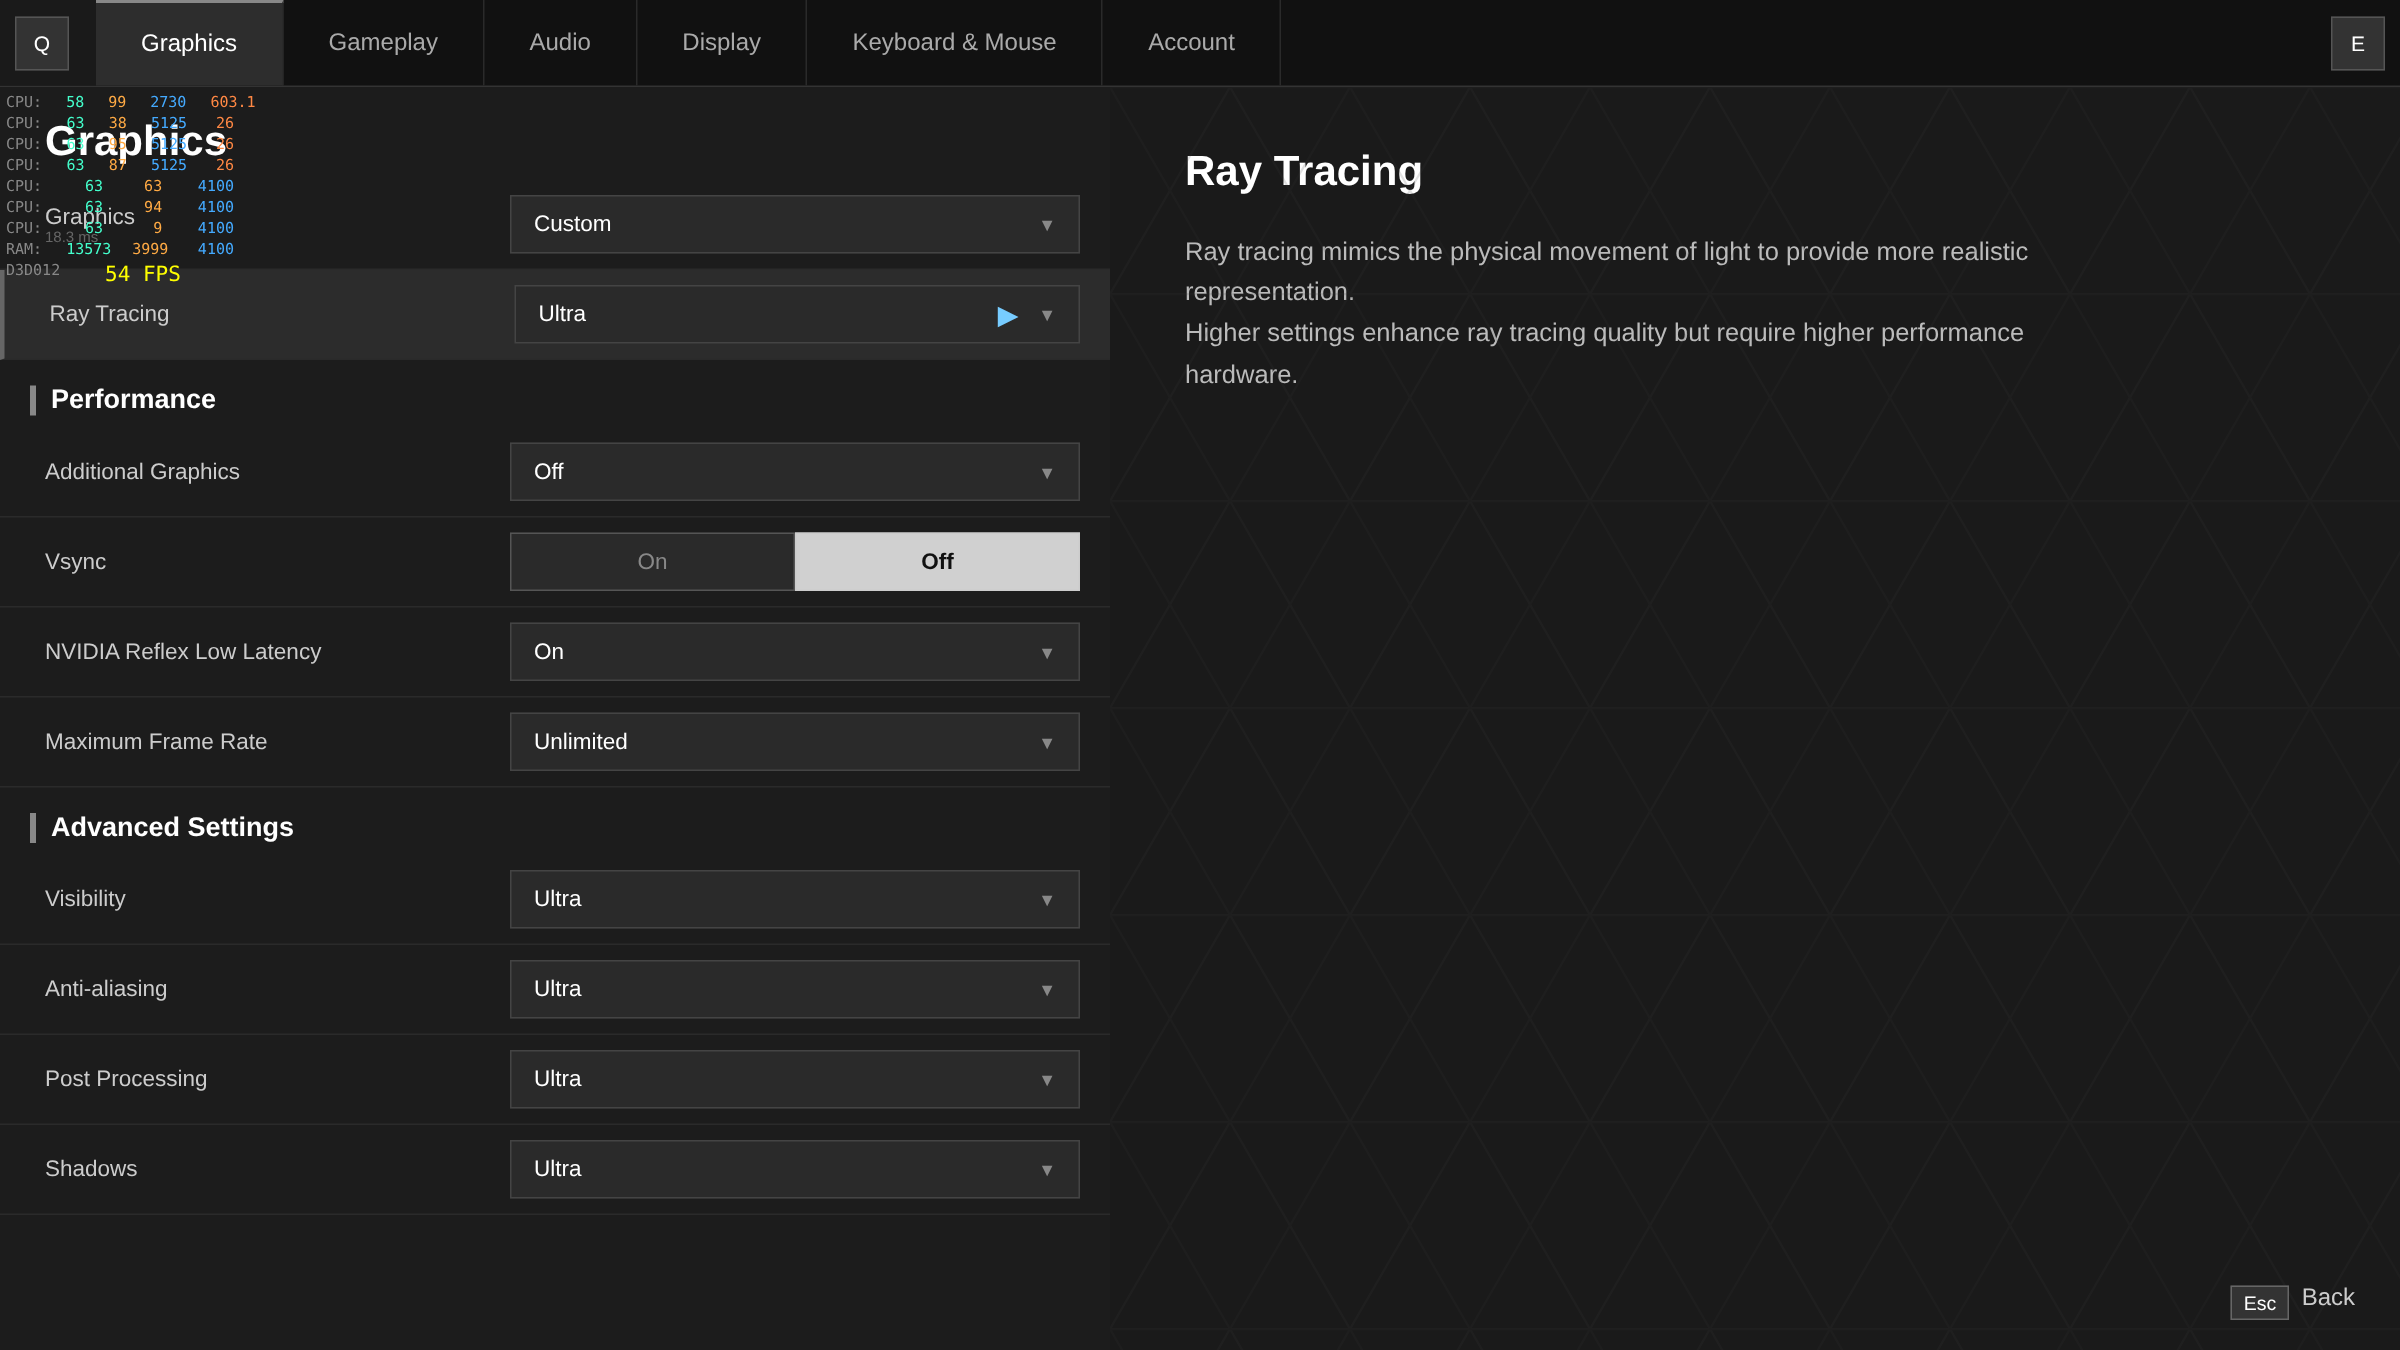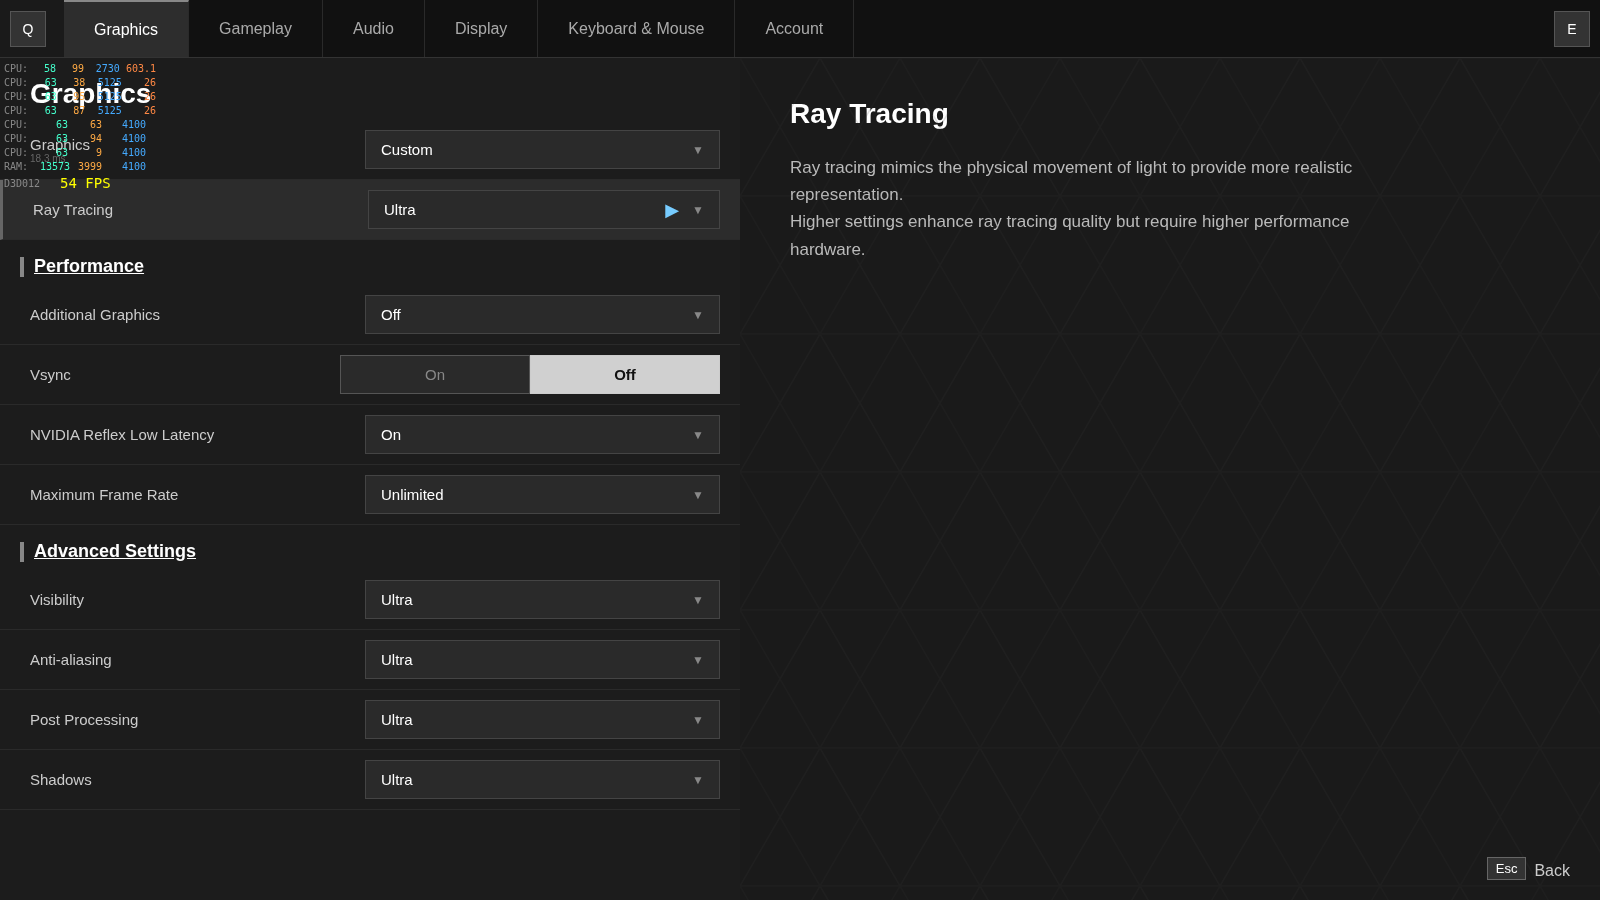--- a/index.html
+++ b/index.html
@@ -108,23 +108,22 @@
       left: 0;
       width: 160px;
       z-index: 20;
       font-size: 10px;
       font-family: monospace;
       padding: 4px;
       pointer-events: none;
     }
     .hud-row {
       display: flex;
-      gap: 6px;
+      gap: 16px;
       line-height: 1.4;
-      align-items: center;
     }
     .hud-label { color: #888; width: 30px; }
     .hud-val1 { color: #4fc; width: 28px; text-align: right; }
     .hud-val2 { color: #fa4; width: 28px; text-align: right; }
     .hud-val3 { color: #4af; width: 38px; text-align: right; }
     .hud-val4 { color: #f84; width: 35px; text-align: right; }
     .hud-fps { color: #ff0; font-size: 14px; }
 
     
     .settings-panel {
@@ -168,21 +167,20 @@
       background-color: #2a2a2a;
       border: 1px solid #444;
       color: #fff;
       padding: 10px 15px;
       font-size: 15px;
       display: flex;
       align-items: center;
       justify-content: space-between;
       cursor: pointer;
       position: relative;
-      margin-left: 25px;
     }
 
     .select-control .arrow {
       color: #888;
       font-size: 12px;
     }
 
     
     .setting-row {
       display: flex;
@@ -204,21 +202,20 @@
     }
 
     
     .section-header {
       display: flex;
       align-items: center;
       padding: 16px 20px 8px;
       font-size: 18px;
       font-weight: bold;
       color: #fff;
-      text-decoration: underline;
     }
 
     .section-indicator {
       width: 4px;
       height: 20px;
       background-color: #888;
       margin-right: 10px;
       display: inline-block;
     }
 
@@ -277,21 +274,21 @@
       opacity: 0.15;
       pointer-events: none;
     }
 
     
     .back-btn {
       position: absolute;
       bottom: 20px;
       right: 30px;
       display: flex;
-      align-items: flex-end;
+      align-items: flex-start;
       gap: 8px;
       font-size: 16px;
       color: #ccc;
       cursor: pointer;
     }
 
     .esc-key {
       background-color: #333;
       border: 1px solid #666;
       color: #fff;

